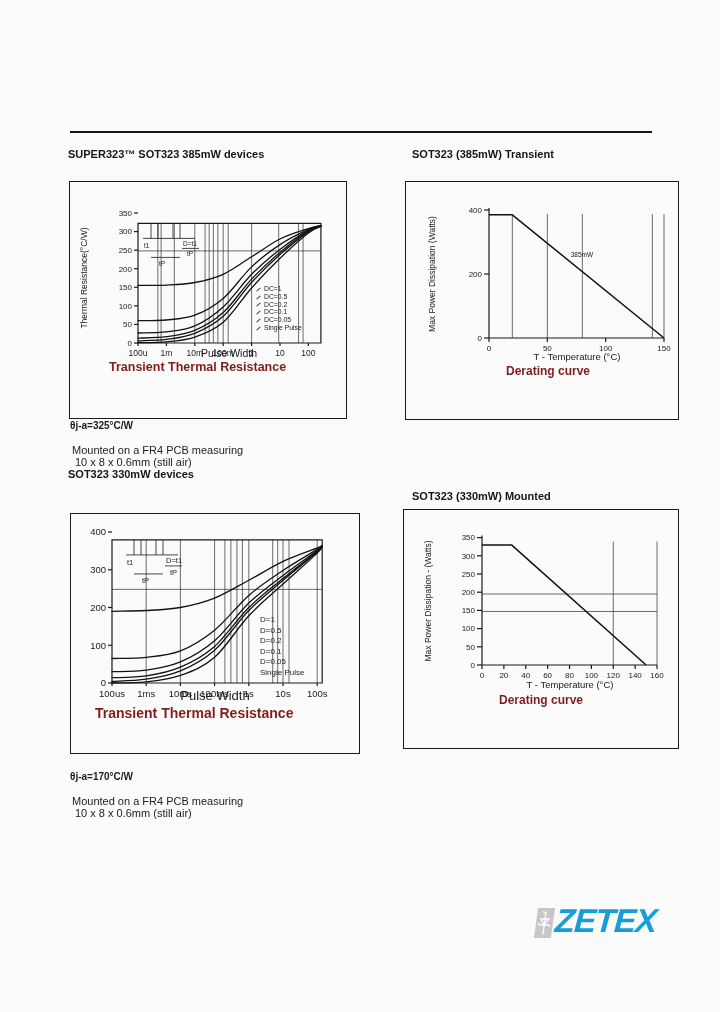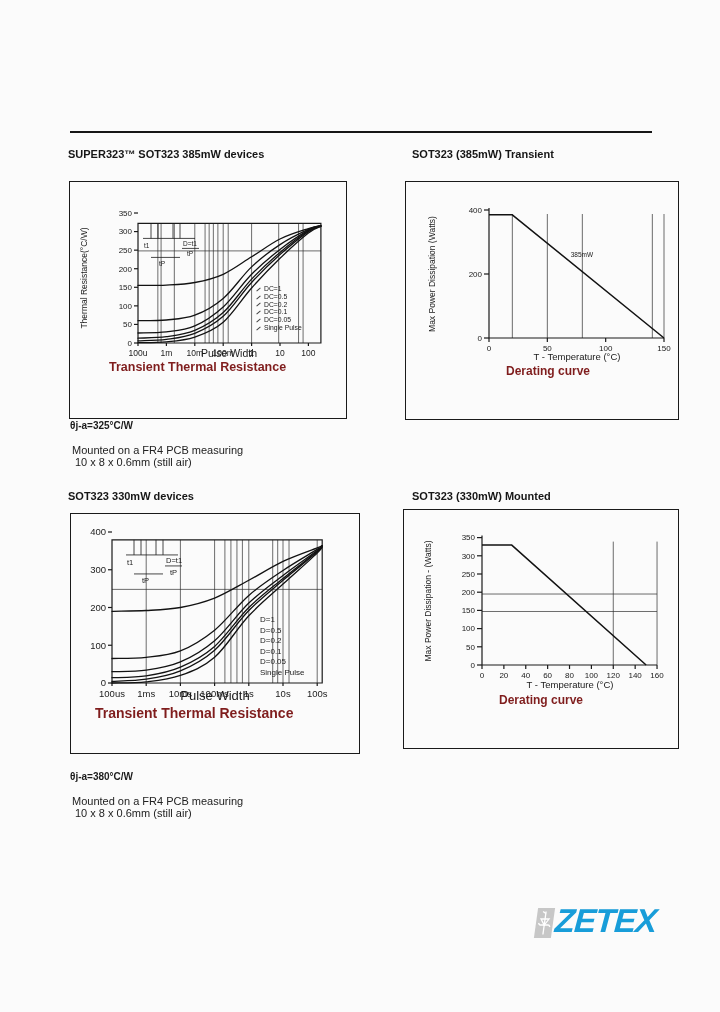--- a/index.html
+++ b/index.html
@@ -34,21 +34,21 @@
 </style>
 </head>
 <body>
 
 <div class="page">
 
   <div class="rule"></div>
 
   <div class="sec" style="left:68px;top:148px">SUPER323™ SOT323 385mW devices</div>
   <div class="sec" style="left:412px;top:148px">SOT323 (385mW) Transient</div>
-  <div class="sec" style="left:68px;top:490px">SOT323 330mW devices</div>
+  <div class="sec" style="left:68px;top:468px">SOT323 330mW devices</div>
   <div class="sec" style="left:412px;top:490px">SOT323 (330mW) Mounted</div>
 
   <div class="box" style="left:69px;top:181px;width:276px;height:236px">
     <div class="ylab" style="left:14px;top:96px;font-size:8.5px">Thermal Resistance(°C/W)</div>
     <div class="xlab" style="left:99px;top:165px;width:120px;font-size:10.5px">Pulse Width</div>
     <div class="ctitle" style="left:39px;top:178px;width:240px;font-size:12.5px">Transient Thermal Resistance</div>
     <div class="legend" style="left:186px;top:103px;font-size:6.8px;line-height:7.8px">
         <div class="lrow"><span class="lmark"></span><span>DC=1</span></div>
         <div class="lrow"><span class="lmark"></span><span>DC=0.5</span></div>
         <div class="lrow"><span class="lmark"></span><span>DC=0.2</span></div>
@@ -273,21 +273,21 @@
         <path d="M78.0,34.9 L107.5,34.9 L242.1,155.0" class="dcurve"></path>
       </svg>
     </div>
 
   <div class="note-theta" style="left:70px;top:420px">θj-a=325°C/W</div>
   <div class="note-body" style="left:72px;top:444px">
     <div>Mounted on a FR4 PCB measuring</div>
     <div style="margin-left:3px">10 x 8 x 0.6mm (still air)</div>
   </div>
 
-  <div class="note-theta" style="left:70px;top:771px">θj-a=380°C/W</div>
+  <div class="note-theta" style="left:70px;top:771px">θj-a=170°C/W</div>
   <div class="note-body" style="left:72px;top:795px">
     <div>Mounted on a FR4 PCB measuring</div>
     <div style="margin-left:3px">10 x 8 x 0.6mm (still air)</div>
   </div>
 
   <div class="logo">
     <div class="logo-mark">
       <svg width="15" height="26" viewBox="0 0 15 26">
         <g stroke="#ffffff" stroke-width="1.3" fill="none">
           <path d="M7.5,1.5 L7.5,24.5"></path>

